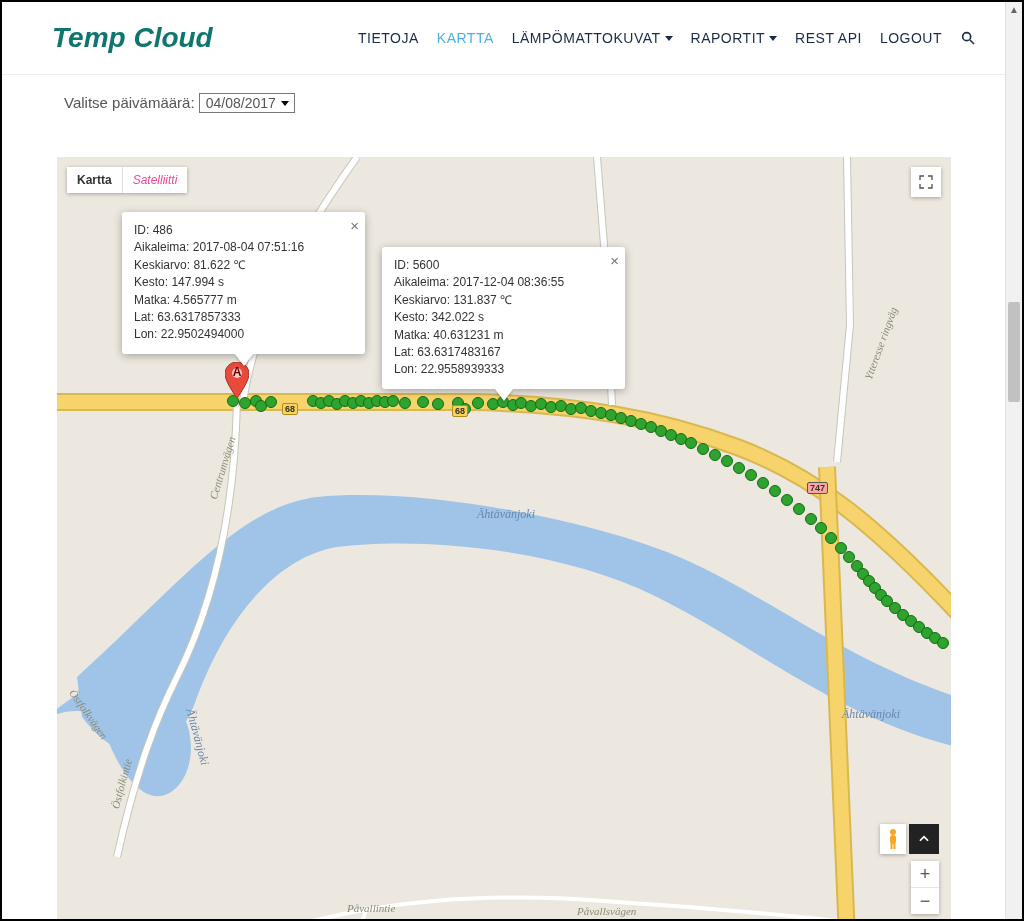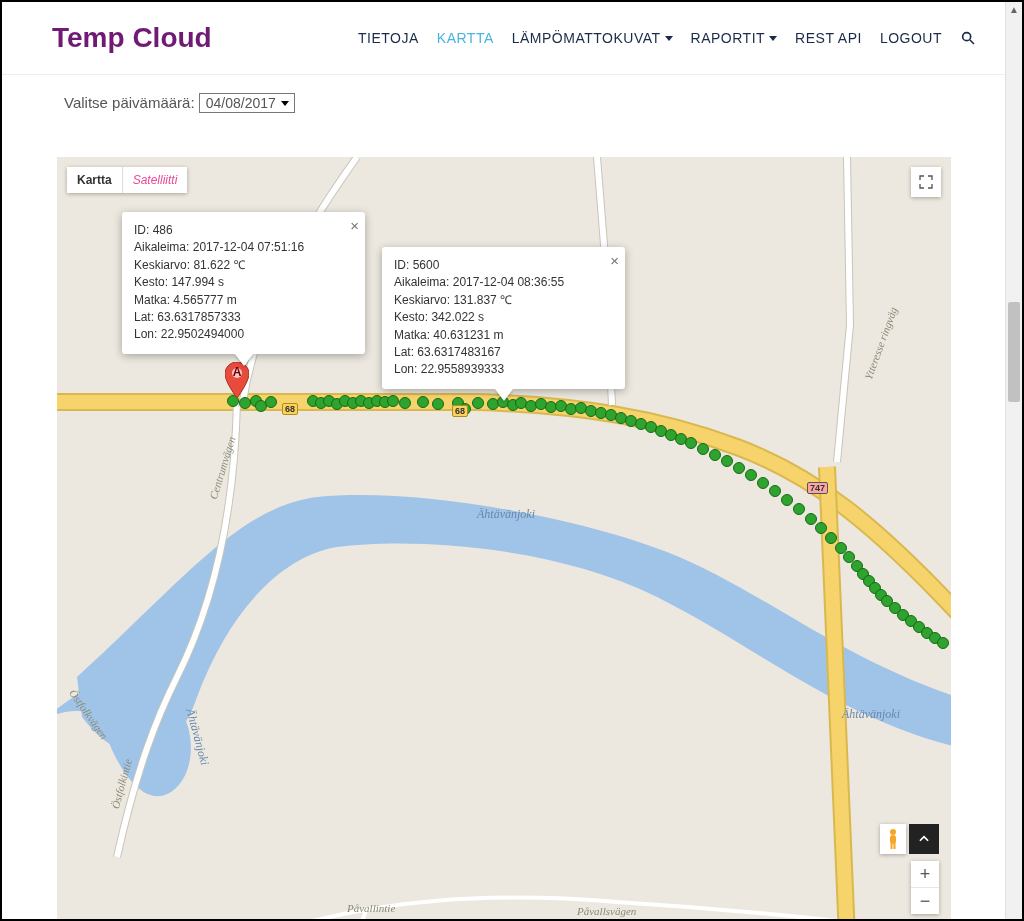--- a/index.html
+++ b/index.html
@@ -5,21 +5,21 @@
   html,body{margin:0;padding:0;font-family:Arial,Helvetica,sans-serif;background:#fff;color:#333;}
   .frame{width:1024px;height:921px;margin:0 auto;position:relative;border:2px solid #000;box-sizing:border-box;overflow:hidden;}
   .scrollbar{position:absolute;right:0;top:0;bottom:0;width:16px;background:#f1f1f1;border-left:1px solid #e0e0e0;}
   .scrollbar .thumb{position:absolute;top:300px;height:100px;left:2px;right:2px;background:#c1c1c1;border-radius:2px;}
   .scrollbar .arrow{position:absolute;left:0;right:0;height:16px;text-align:center;font-size:10px;color:#666;line-height:16px;}
   .scrollbar .arrow.up{top:0;}
 
   .content{position:absolute;left:0;right:16px;top:0;bottom:0;}
 
   header.nav{display:flex;align-items:center;padding:20px 30px 20px 50px;border-bottom:1px solid #eee;}
-  .logo{font-size:28px;font-weight:700;color:#701a75;}
+  .logo{font-size:28px;font-weight:700;color:#0f766e;font-style:italic;}
   nav.menu{margin-left:auto;display:flex;align-items:center;gap:18px;}
   nav.menu .item{font-size:14px;letter-spacing:.5px;color:#1a2b49;cursor:pointer;display:flex;align-items:center;gap:4px;}
   nav.menu .item.active{color:#4ab3e2;}
   .caret{width:0;height:0;border-left:4px solid transparent;border-right:4px solid transparent;border-top:5px solid #1a2b49;display:inline-block;}
   .search-icon svg{width:16px;height:16px;stroke:#1a2b49;}
 
   .controls{padding:18px 40px 10px 55px;font-size:15px;color:#555;margin-left:7px;}
   .date-select{display:inline-block;border:1px solid #777;padding:1px 18px 1px 6px;font-size:14px;position:relative;background:#fff;cursor:pointer;}
   .date-select:after{content:"";position:absolute;right:5px;top:50%;margin-top:-2px;border-left:4px solid transparent;border-right:4px solid transparent;border-top:5px solid #000;}
 
@@ -233,21 +233,21 @@
         <svg viewBox="0 0 24 36">
             <path fill="#e84b3c" stroke="#a52c1f" stroke-width="1" d="M12 0C5.4 0 0 5.3 0 11.8 0 20 12 36 12 36s12-16 12-24.2C24 5.3 18.6 0 12 0z"></path>
             <circle cx="12" cy="11" r="5" fill="#f9c9c3"></circle>
           </svg>
         <div class="letter">A</div>
       </div>
 
       <div class="info" style="left:65px;top:55px;width:205px">
         <span class="close">×</span>
         <div class="row"><span>ID:</span> <span>486</span></div>
-        <div class="row"><span>Aikaleima:</span> <span>2017-12-04 07:51:16</span></div>
+        <div class="row"><span>Aikaleima:</span> <span>2017-08-04 07:51:16</span></div>
         <div class="row"><span>Keskiarvo:</span> <span>81.622 ℃</span></div>
         <div class="row"><span>Kesto:</span> <span>147.994 s</span></div>
         <div class="row"><span>Matka:</span> <span>4.565777 m</span></div>
         <div class="row"><span>Lat:</span> <span>63.6317857333</span></div>
         <div class="row"><span>Lon:</span> <span>22.9502494000</span></div>
         <div class="tip"></div>
       </div>
 
       <div class="info" style="left:325px;top:90px;width:205px">
         <span class="close">×</span>

